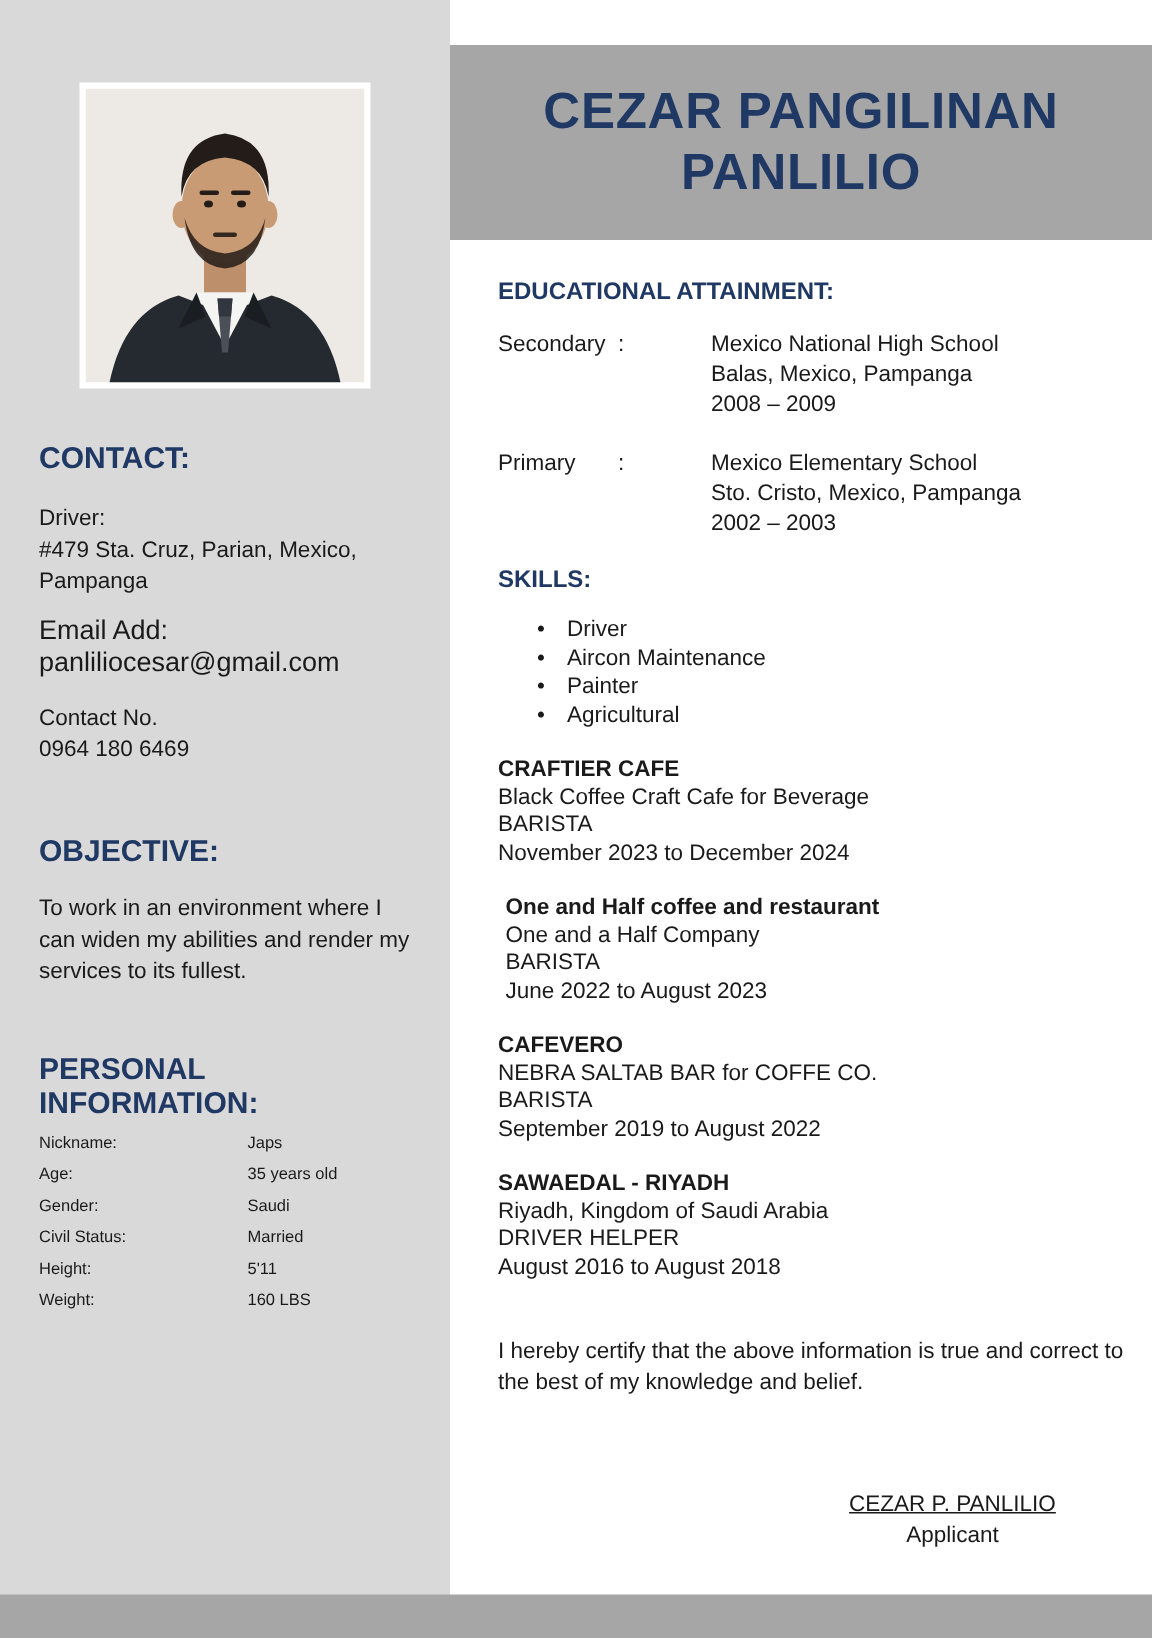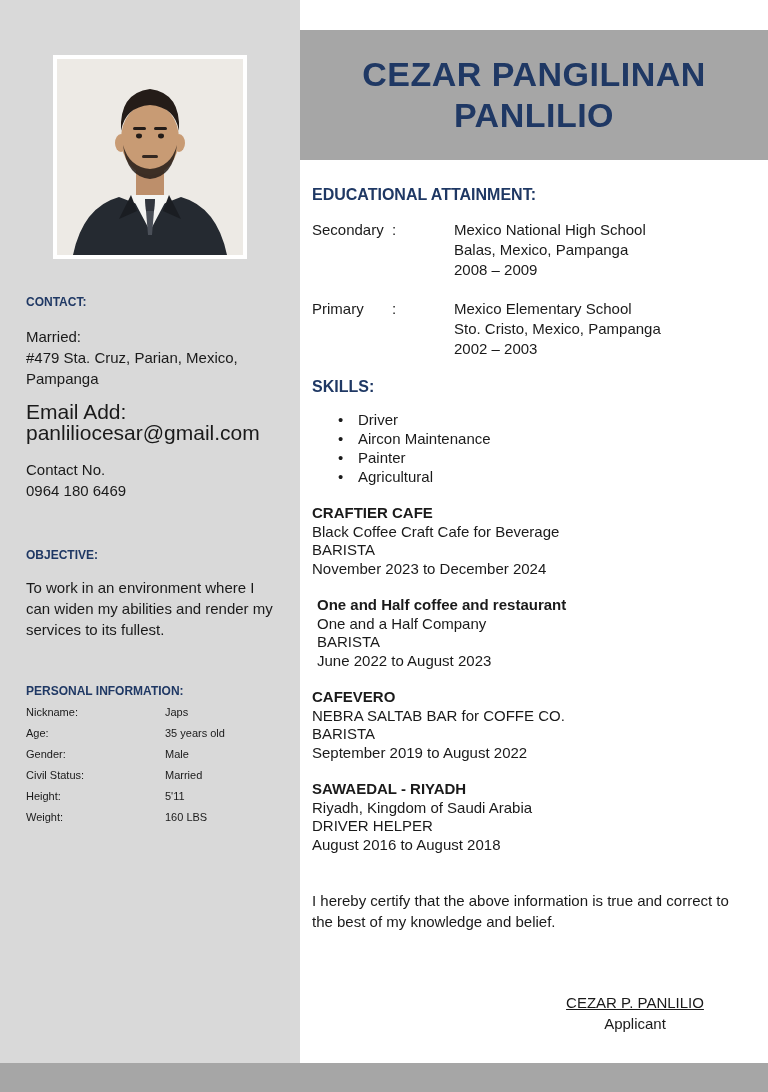--- a/index.html
+++ b/index.html
@@ -26,27 +26,27 @@
     width: 194px;
     background: #ffffff;
     padding: 4px;
   }
   .photo-frame svg { display: block; }
 
   .side-content { padding: 0 22px 0 26px; }
 
   .side-heading {
     margin: 0;
-    font-size: 12px;
+    font-size: 20px;
     font-weight: bold;
     color: #1f3864;
   }
   .heading-contact { margin-top: 36px; }
   .addr { margin-top: 17px; font-size: 15px; line-height: 21px; }
-  .email-line { margin-top: 12px; font-size: 21px; line-height: 21px; }
+  .email-line { margin-top: 12px; font-size: 18px; line-height: 21px; }
   .contact-no { margin-top: 16px; font-size: 15px; line-height: 21px; }
   .heading-objective { margin-top: 47px; }
   .objective-text { margin: 15px 0 0; font-size: 15px; line-height: 21px; }
   .heading-personal { margin-top: 44px; }
   .pinfo { margin-top: 4px; font-size: 11px; line-height: 21px; }
   .pinfo-row { display: flex; }
   .pinfo-label { width: 139px; flex: 0 0 139px; }
   .pinfo-value { flex: 1; }
 
   
@@ -62,21 +62,21 @@
   }
   .applicant-name {
     font-size: 34px;
     font-weight: bold;
     color: #1f3864;
     text-align: center;
     line-height: 1.22;
     letter-spacing: 0.5px;
   }
 
-  .main-body { padding: 26px 26px 0 12px; }
+  .main-body { padding: 26px 26px 0 32px; }
   .main-heading {
     margin: 0;
     font-size: 16px;
     font-weight: bold;
     color: #1f3864;
   }
   .multiline { white-space: pre-line; }
 
   .edu-list { margin-top: 16px; }
   .edu-entry { display: flex; font-size: 15px; line-height: 20px; margin-bottom: 19px; }
@@ -143,21 +143,21 @@
         <path d="M74 136 L62 160 L80 152 Z" fill="#1a1d22"></path>
         <path d="M112 136 L124 160 L106 152 Z" fill="#1a1d22"></path>
       </svg>
     </div>
 
     <div class="side-content">
 
       <h2 class="side-heading heading-contact">CONTACT:</h2>
 
       <div class="addr">
-        <div>Married:</div>
+        <div>Driver:</div>
         <div class="multiline">#479 Sta. Cruz, Parian, Mexico,
 Pampanga</div>
       </div>
 
       <div class="email-line">Email Add: panliliocesar@gmail.com</div>
 
       <div class="contact-no">
         <div>Contact No.</div>
         <div>0964 180 6469</div>
       </div>
@@ -171,21 +171,21 @@
         <div class="pinfo-row">
           <div class="pinfo-label">Nickname:</div>
           <div class="pinfo-value">Japs</div>
         </div>
         <div class="pinfo-row">
           <div class="pinfo-label">Age:</div>
           <div class="pinfo-value">35 years old</div>
         </div>
         <div class="pinfo-row">
           <div class="pinfo-label">Gender:</div>
-          <div class="pinfo-value">Male</div>
+          <div class="pinfo-value">Saudi</div>
         </div>
         <div class="pinfo-row">
           <div class="pinfo-label">Civil Status:</div>
           <div class="pinfo-value">Married</div>
         </div>
         <div class="pinfo-row">
           <div class="pinfo-label">Height:</div>
           <div class="pinfo-value">5'11</div>
         </div>
         <div class="pinfo-row">

